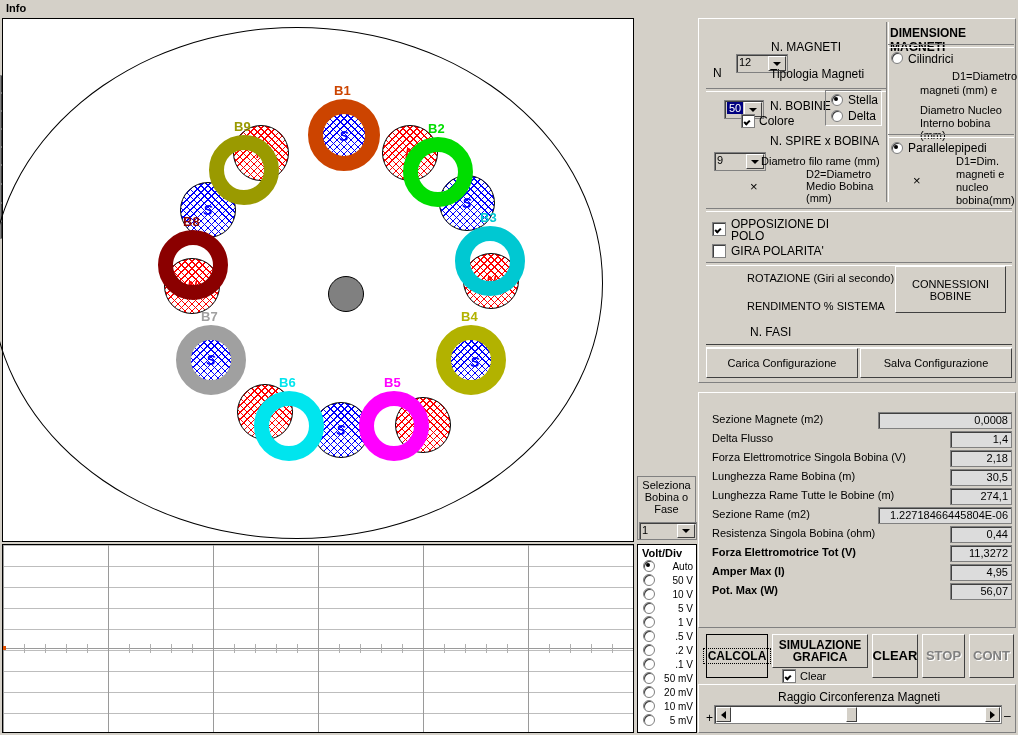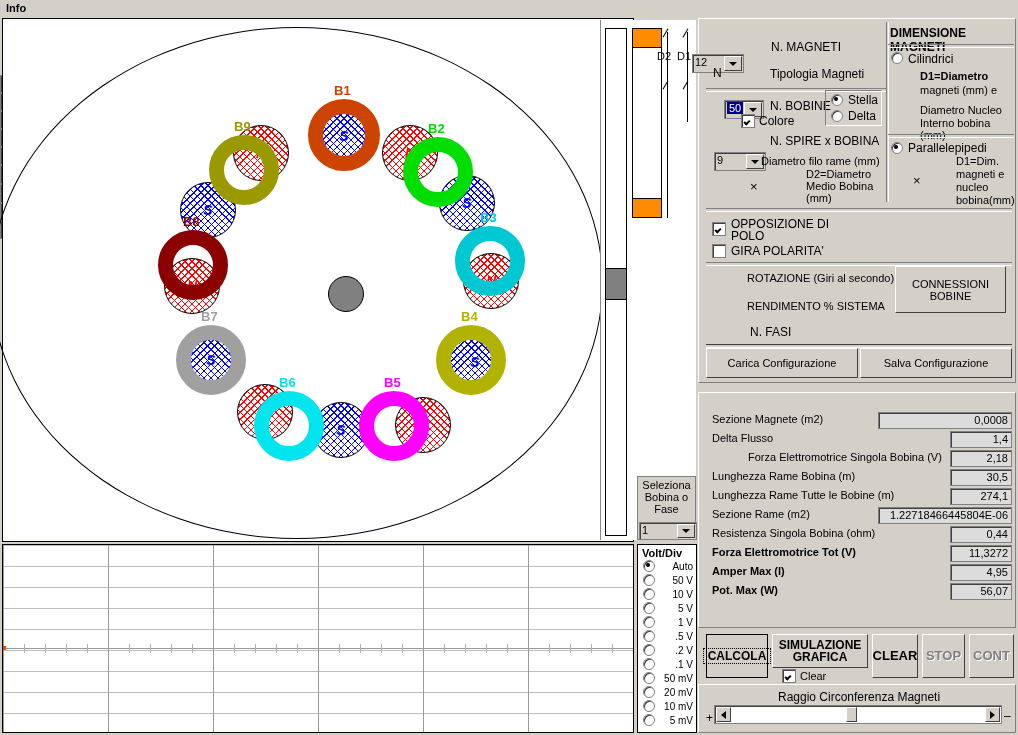--- a/index.html
+++ b/index.html
@@ -276,36 +276,20 @@
         <div class="coil" style="left: 173px; top: 306px; width: 70px; height: 70px; border: 15px solid rgb(160, 160, 160);"></div>
         <div class="coil-label" style="color: rgb(160, 160, 160); left: 198px; top: 290px;">B7</div>
         <div class="coil" style="left: 155px; top: 211px; width: 70px; height: 70px; border: 15px solid rgb(139, 0, 0);"></div>
         <div class="coil-label" style="color: rgb(139, 0, 0); left: 180px; top: 195px;">B8</div>
         <div class="coil" style="left: 206px; top: 116px; width: 70px; height: 70px; border: 15px solid rgb(154, 154, 0);"></div>
         <div class="coil-label" style="color: rgb(154, 154, 0); left: 231px; top: 100px;">B9</div>
       </div>
     <div class="shaft" id="shaft" style="left:325px;top:257px;"></div>
   </div>
 
-  <div class="section-panel">
-    <div class="sec-bar-outer"></div>
-    <div class="sec-bar-inner"></div>
-    <div class="sec-mag" style="top:8px;"></div>
-    <div class="sec-mag" style="top:178px;"></div>
-    <div class="sec-gray" style="top:248px;"></div>
-
-    <div class="dimline" style="left:66px;top:12px;height:186px;"></div>
-    <div class="dimline" style="left:86px;top:12px;height:90px;"></div>
-    <div class="dimlabel" style="left:56px;top:30px;">D2</div>
-    <div class="dimlabel" style="left:76px;top:30px;">D1</div>
-    <div class="tick" style="left:64px;top:8px;"></div>
-    <div class="tick" style="left:64px;top:60px;"></div>
-    <div class="tick" style="left:84px;top:8px;"></div>
-    <div class="tick" style="left:84px;top:60px;"></div>
-  </div>
 
   <div class="scope">
     <div class="scope-axis"></div>
     <div id="scope-ticks">
         <div class="scope-tick" style="left: 21px;"></div>
         <div class="scope-tick" style="left: 42px;"></div>
         <div class="scope-tick" style="left: 63px;"></div>
         <div class="scope-tick" style="left: 84px;"></div>
         <div class="scope-tick" style="left: 126px;"></div>
         <div class="scope-tick" style="left: 147px;"></div>
@@ -392,21 +376,21 @@
         </div>
         <div class="vd-row">
           <span class="radio"></span>
           <span class="lbl">5  mV</span>
         </div>
       </div>
   </div>
 
   <div class="panel" style="left:698px;top:18px;width:318px;height:365px;"></div>
 
-  <div class="combo" style="left:692px;top:36px;width:52px;height:19px;">
+  <div class="combo" style="left:736px;top:36px;width:52px;height:19px;">
     <span class="cval">12</span>
     <span class="cbtn">
         <i class="arrow-dn"></i>
       </span>
   </div>
   <div class="rowlabel" style="left:771px;top:40px;font-size:12px;">N. MAGNETI</div>
 
   <div class="rowlabel" style="left:713px;top:66px;font-size:12px;">N</div>
   <div class="combo" style="left:724px;top:63px;width:40px;height:19px;">
     <span class="cval sel">50</span>
@@ -458,21 +442,21 @@
 
   <div class="sep" style="left:886px;top:22px;width:1px;height:180px;border-left:1px solid #808080;border-top:none;border-bottom:none;border-right:1px solid #fff;"></div>
   <div class="rowlabel" style="left:890px;top:26px;font-size:12px;font-weight:bold;">DIMENSIONE MAGNETI</div>
   <div class="sep" style="left:888px;top:44px;width:126px;"></div>
 
   <div style="position:absolute;left:888px;top:52px;display:flex;align-items:flex-start;gap:5px;">
     <span class="radio"></span>
     <span style="font-size:12px;">Cilindrici</span>
   </div>
   <div class="tfield left" style="left:888px;top:82px;width:28px;height:18px;">20</div>
-  <div class="rowlabel" style="left:920px;top:70px;font-weight:bold;">D1=Diametro</div>
+  <div class="rowlabel" style="left:952px;top:70px;">D1=Diametro</div>
   <div class="rowlabel" style="left:920px;top:84px;">magneti (mm) e</div>
   <div class="rowlabel" style="left:920px;top:104px;">Diametro Nucleo</div>
   <div class="rowlabel" style="left:920px;top:117px;">Interno bobina (mm)</div>
 
   <div class="sep" style="left:888px;top:134px;width:126px;"></div>
 
   <div style="position:absolute;left:888px;top:141px;display:flex;align-items:center;gap:5px;">
     <span class="radio on"></span>
     <span style="font-size:12px;">Parallelepipedi</span>
   </div>
@@ -523,21 +507,21 @@
 
   <div class="btn" style="position:absolute;left:706px;top:348px;width:152px;height:30px;">Carica  Configurazione</div>
   <div class="btn" style="position:absolute;left:860px;top:348px;width:152px;height:30px;">Salva Configurazione</div>
 
   <div class="panel" style="left:698px;top:392px;width:318px;height:236px;"></div>
   <div id="results-list">
       <div class="res-lbl" style="left: 712px; top: 413px;">Sezione Magnete (m2)</div>
       <div class="res-val" style="position: absolute; left: 878px; width: 134px; top: 412px;">0,0008</div>
       <div class="res-lbl" style="left: 712px; top: 432px;">Delta Flusso</div>
       <div class="res-val" style="position: absolute; left: 950px; width: 62px; top: 431px;">1,4</div>
-      <div class="res-lbl" style="left: 748px; top: 451px;">Forza Elettromotrice Singola Bobina (V)</div>
+      <div class="res-lbl" style="left: 712px; top: 451px;">Forza Elettromotrice Singola Bobina (V)</div>
       <div class="res-val" style="position: absolute; left: 950px; width: 62px; top: 450px;">2,18</div>
       <div class="res-lbl" style="left: 712px; top: 470px;">Lunghezza Rame Bobina (m)</div>
       <div class="res-val" style="position: absolute; left: 950px; width: 62px; top: 469px;">30,5</div>
       <div class="res-lbl" style="left: 712px; top: 489px;">Lunghezza Rame Tutte le Bobine (m)</div>
       <div class="res-val" style="position: absolute; left: 950px; width: 62px; top: 488px;">274,1</div>
       <div class="res-lbl" style="left: 712px; top: 508px;">Sezione Rame  (m2)</div>
       <div class="res-val" style="position: absolute; left: 878px; width: 134px; top: 507px;">1.22718466445804E-06</div>
       <div class="res-lbl" style="left: 712px; top: 527px;">Resistenza Singola Bobina (ohm)</div>
       <div class="res-val" style="position: absolute; left: 950px; width: 62px; top: 526px;">0,44</div>
       <div class="res-lbl bold" style="left: 712px; top: 546px;">Forza Elettromotrice Tot (V)</div>

